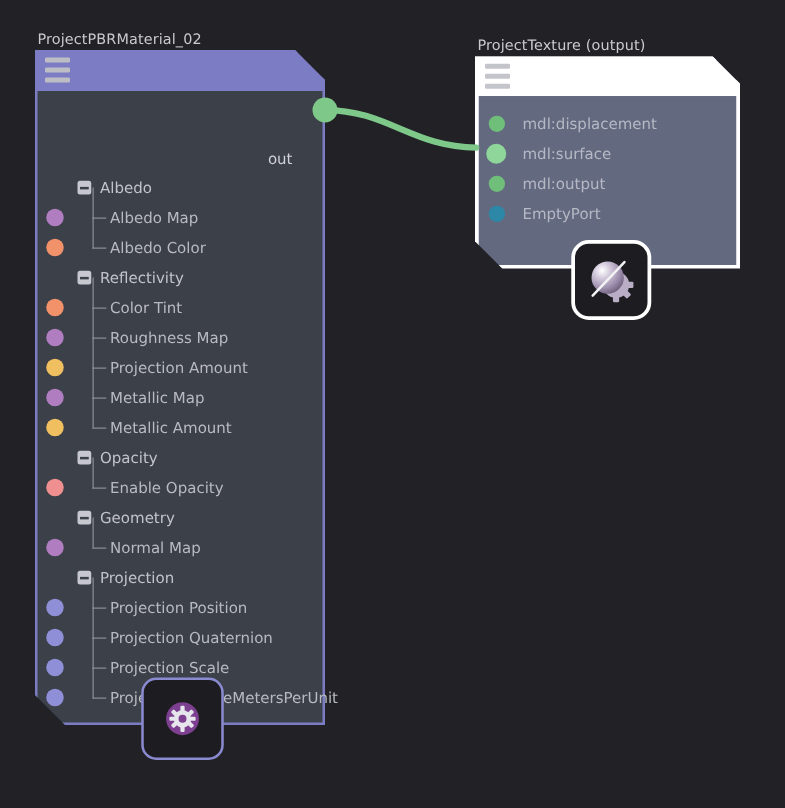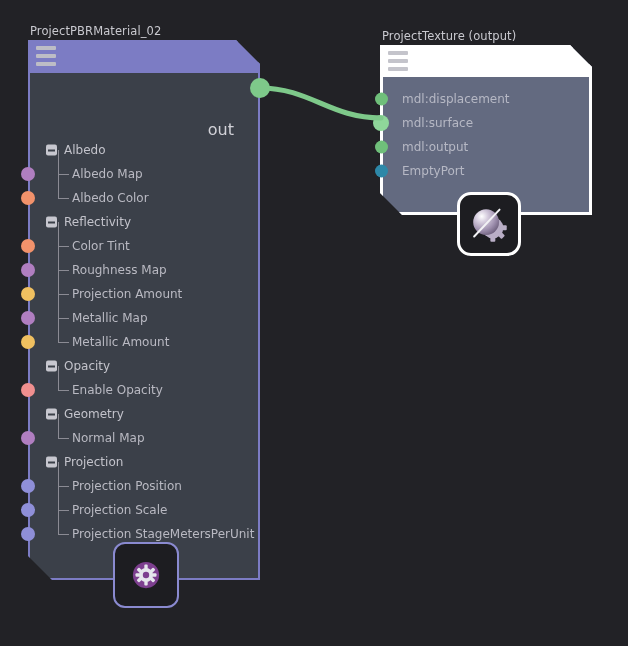--- a/index.html
+++ b/index.html
@@ -36,25 +36,25 @@
     background:#7c7cc4;
     clip-path:polygon(0 0, 208px 0, 232px 24px, 232px 33px, 0 33px);
   }
 
   .hamburger{position:absolute;left:8px;top:6px;width:20px;height:20px;
     display:flex;flex-direction:column;justify-content:space-between;z-index:3;}
   .hamburger i{display:block;height:4px;background:#bdbdc6;border-radius:1px;}
 
   .outlabel{
     position:absolute;right:26px;top:80px;
-    font-size:16px;color:#d2d2d8;
-  }
-
-  
-  .rows{position:absolute;left:0;top:98px;width:100%;}
+    font-size:12px;color:#d2d2d8;
+  }
+
+  
+  .rows{position:absolute;left:16px;top:98px;width:100%;}
   .row{position:relative;height:24px;}
   .row .rlabel{
     position:absolute;font-size:12px;color:#b9b9c2;white-space:nowrap;
     top:50%;transform:translateY(-50%);
   }
   .row.group .rlabel{left:36px;color:#c3c3cb;}
   .row.leaf  .rlabel{left:44px;}
 
   .collapse{
     position:absolute;left:18px;top:50%;transform:translateY(-50%);
@@ -190,20 +190,25 @@
             <span class="rlabel">Normal Map</span>
           </div>
           <div class="row group">
             <div class="collapse"></div>
             <span class="rlabel">Projection</span>
           </div>
           <div class="row leaf">
             <div class="elbow"></div>
             <div class="port" style="background: rgb(143, 143, 216);"></div>
             <span class="rlabel">Projection Position</span>
+          </div>
+          <div class="row leaf">
+            <div class="elbow"></div>
+            <div class="port" style="background: rgb(143, 143, 216);"></div>
+            <span class="rlabel">Projection Quaternion</span>
           </div>
           <div class="row leaf">
             <div class="elbow"></div>
             <div class="port" style="background: rgb(143, 143, 216);"></div>
             <span class="rlabel">Projection Scale</span>
           </div>
           <div class="row leaf">
             <div class="elbow last"></div>
             <div class="port" style="background: rgb(143, 143, 216);"></div>
             <span class="rlabel">Projection StageMetersPerUnit</span>

